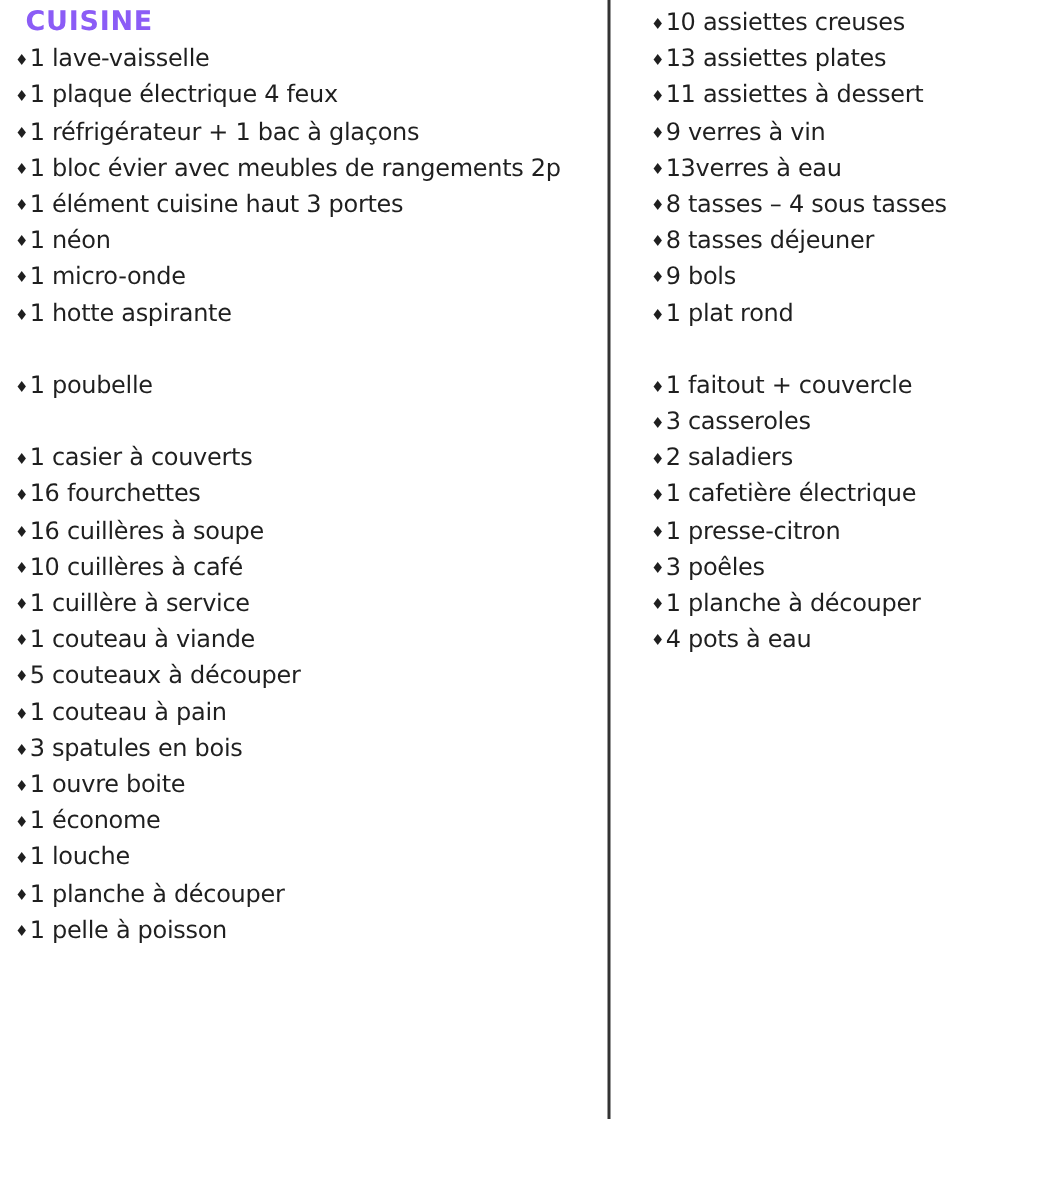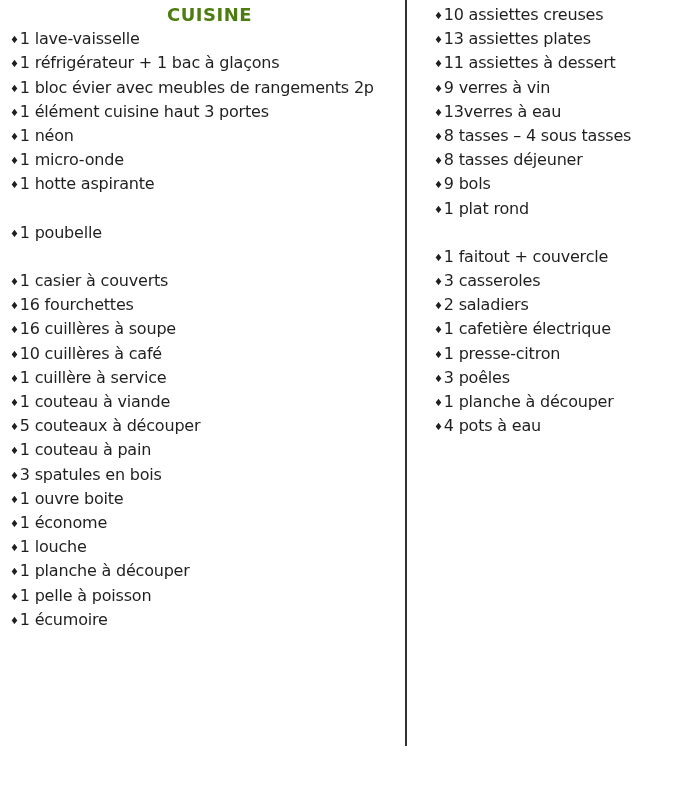--- a/index.html
+++ b/index.html
@@ -54,23 +54,24 @@
     margin-right: 1px;
     color: #1f1f1f;
   }
 </style>
 </head>
 <body>
 
 <div class="page">
 
   <div class="column col-left">
-    <div class="doc-title" style="color: #4d7c0f; text-align: center;">CUISINE</div>
+    <div class="doc-title" style="color: #8b5cf6;">CUISINE</div>
     <div>
         <div class="line"><span class="bullet">♦</span><span>1 lave-vaisselle</span></div>
+        <div class="line"><span class="bullet">♦</span><span>1 plaque électrique 4 feux</span></div>
         <div class="line"><span class="bullet">♦</span><span>1 réfrigérateur + 1 bac à glaçons</span></div>
         <div class="line"><span class="bullet">♦</span><span>1 bloc évier avec meubles de rangements 2p</span></div>
         <div class="line"><span class="bullet">♦</span><span>1 élément cuisine haut 3 portes</span></div>
         <div class="line"><span class="bullet">♦</span><span>1 néon</span></div>
         <div class="line"><span class="bullet">♦</span><span>1 micro-onde</span></div>
         <div class="line"><span class="bullet">♦</span><span>1 hotte aspirante</span></div>
         <div class="line"></div>
         <div class="line"><span class="bullet">♦</span><span>1 poubelle</span></div>
         <div class="line"></div>
         <div class="line"><span class="bullet">♦</span><span>1 casier à couverts</span></div>
@@ -80,21 +81,20 @@
         <div class="line"><span class="bullet">♦</span><span>1 cuillère à service</span></div>
         <div class="line"><span class="bullet">♦</span><span>1 couteau à viande</span></div>
         <div class="line"><span class="bullet">♦</span><span>5 couteaux à découper</span></div>
         <div class="line"><span class="bullet">♦</span><span>1 couteau à pain</span></div>
         <div class="line"><span class="bullet">♦</span><span>3 spatules en bois</span></div>
         <div class="line"><span class="bullet">♦</span><span>1 ouvre boite</span></div>
         <div class="line"><span class="bullet">♦</span><span>1 économe</span></div>
         <div class="line"><span class="bullet">♦</span><span>1 louche</span></div>
         <div class="line"><span class="bullet">♦</span><span>1 planche à découper</span></div>
         <div class="line"><span class="bullet">♦</span><span>1 pelle à poisson</span></div>
-        <div class="line"><span class="bullet">♦</span><span>1 écumoire</span></div>
       </div>
   </div>
 
   <div class="column col-right">
     <div>
         <div class="line"><span class="bullet">♦</span><span>10 assiettes creuses</span></div>
         <div class="line"><span class="bullet">♦</span><span>13 assiettes plates</span></div>
         <div class="line"><span class="bullet">♦</span><span>11 assiettes à dessert</span></div>
         <div class="line"><span class="bullet">♦</span><span>9 verres à vin</span></div>
         <div class="line"><span class="bullet">♦</span><span>13verres à eau</span></div>

